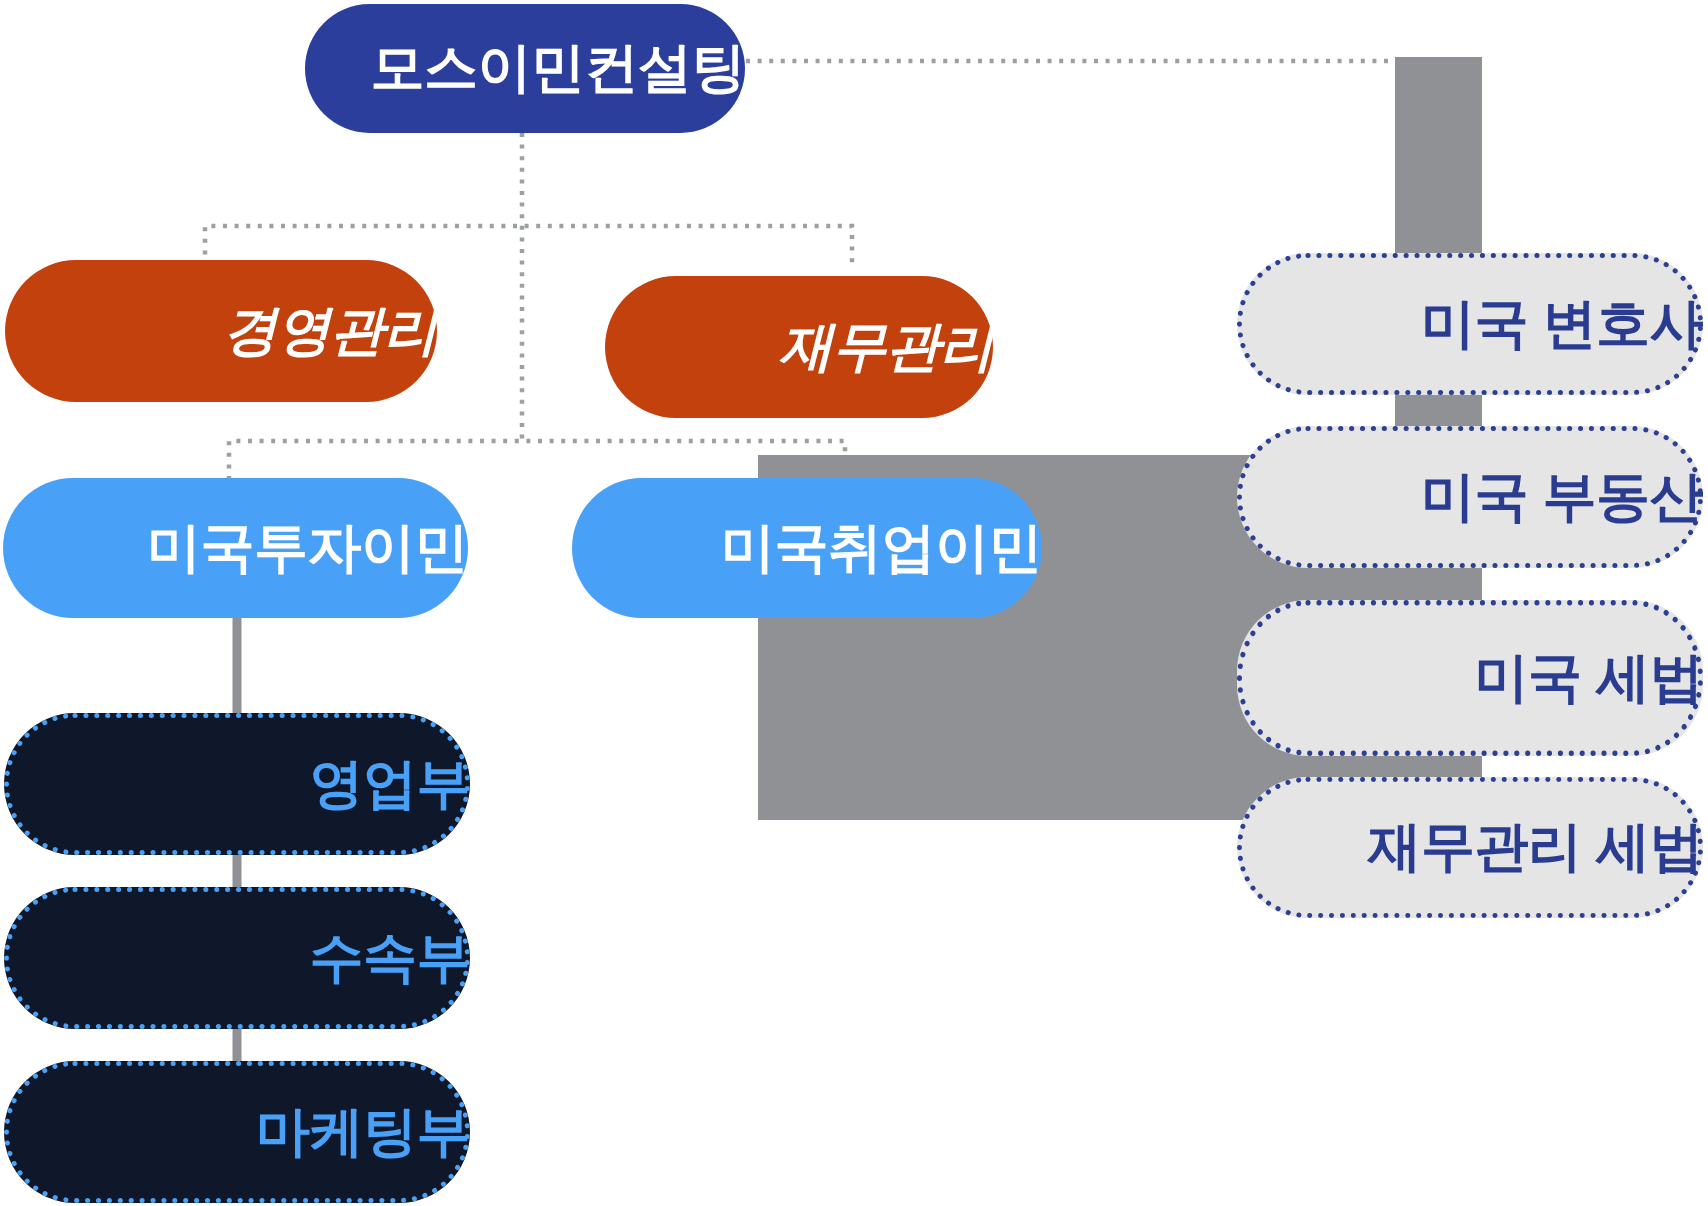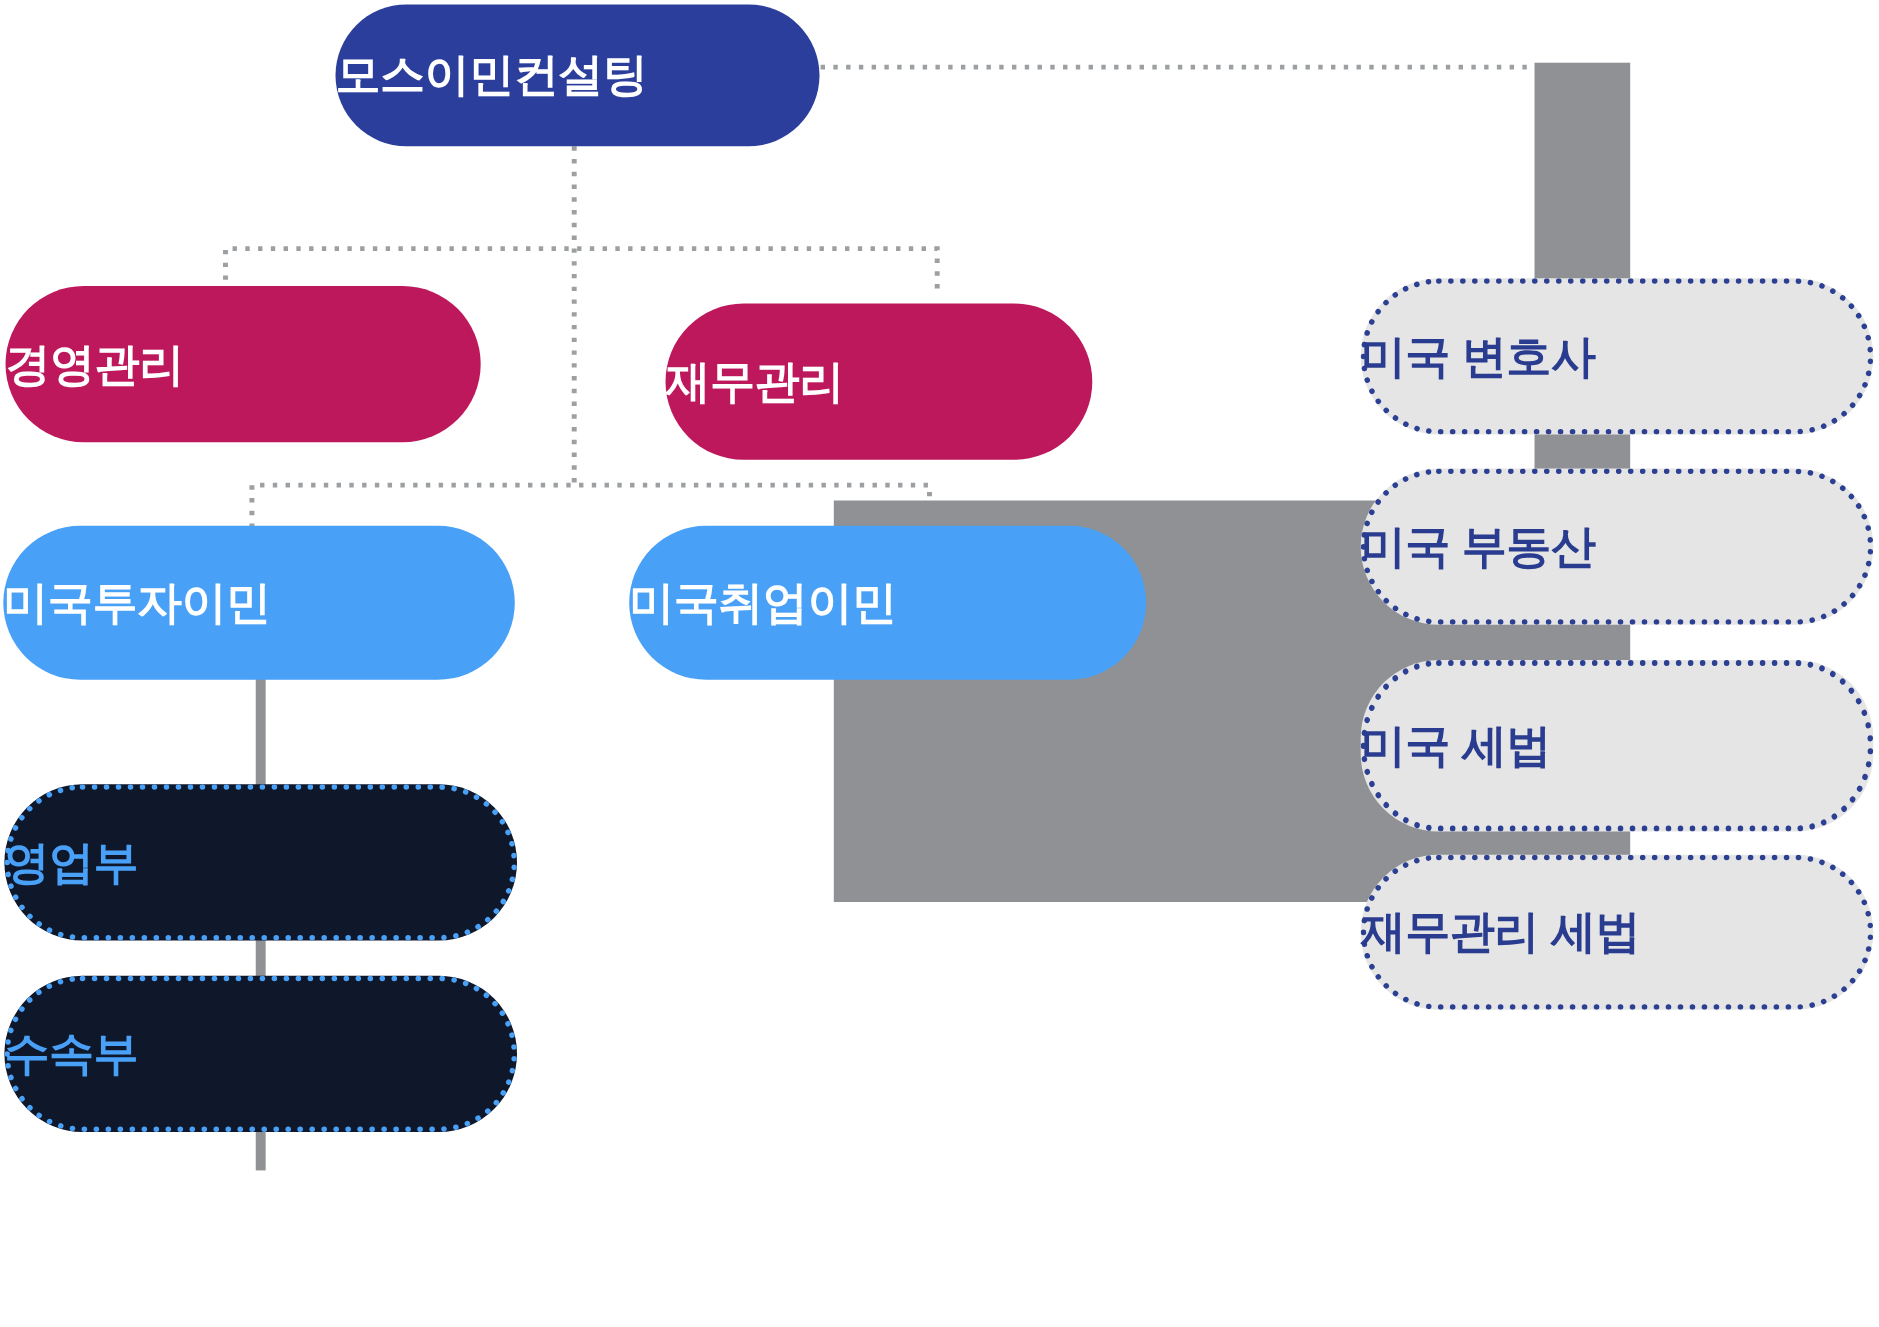--- a/index.html
+++ b/index.html
@@ -7,29 +7,29 @@
     position:relative;
     width:1708px;height:1206px;
     overflow:hidden;
     background:#ffffff;
     font-family:"Liberation Sans","DejaVu Sans",sans-serif;
   }
   .layer{position:absolute;left:0;top:0;width:1708px;height:1206px;}
   svg{display:block;}
   .pill{
     position:absolute;
-    display:flex;align-items:center;justify-content:flex-start;
+    display:flex;align-items:center;justify-content:flex-end;
     font-weight:700;
-    font-size:41px;
+    font-size:54px;
     letter-spacing:-0.5px;
     box-sizing:border-box;
     white-space:nowrap;
   }
   .pill-root{background:#2B3E9C;color:#ffffff;border-radius:65px;}
-  .pill-navy{background:#be185d;color:#ffffff;border-radius:71px;}
+  .pill-navy{background:#c2410c;color:#ffffff;border-radius:71px;font-style:italic;}
   .pill-blue{background:#49A0F7;color:#ffffff;border-radius:70px;}
   .pill-dot-blue{background:#0f172a;color:#49A0F7;border-radius:71px;}
   .pill-dot-navy{background:#e5e5e5;color:#2A3C8F;border-radius:71px;}
   .dotborder{position:absolute;left:0;top:0;width:100%;height:100%;pointer-events:none;}
   .dotborder rect{fill:none;stroke-width:5;stroke-linecap:round;stroke-dasharray:0.1 10.8;}
   .pill-dot-blue .dotborder rect{stroke:#49A0F7;}
   .pill-dot-navy .dotborder rect{stroke:#2B3F93;}
   .pill span{position:relative;z-index:2;}
 </style>
 </head>
@@ -75,20 +75,26 @@
       <rect x="2.5" y="2.5" width="461" height="137" rx="68.5" ry="68.5"></rect>
     </svg>
     <span>영업부</span>
   </div>
   <div class="pill pill-dot-blue" style="left:4px;top:887px;width:466px;height:142px;">
     <svg class="dotborder" viewBox="0 0 466 142" preserveAspectRatio="none">
       <rect x="2.5" y="2.5" width="461" height="137" rx="68.5" ry="68.5"></rect>
     </svg>
     <span>수속부</span>
   </div>
+  <div class="pill pill-dot-blue" style="left:4px;top:1061px;width:466px;height:142px;">
+    <svg class="dotborder" viewBox="0 0 466 142" preserveAspectRatio="none">
+      <rect x="2.5" y="2.5" width="461" height="137" rx="68.5" ry="68.5"></rect>
+    </svg>
+    <span>마케팅부</span>
+  </div>
 
   <div class="pill pill-dot-navy" style="left:1237px;top:253px;width:466px;height:142px;">
     <svg class="dotborder" viewBox="0 0 466 142" preserveAspectRatio="none">
       <rect x="2.5" y="2.5" width="461" height="137" rx="68.5" ry="68.5"></rect>
     </svg>
     <span>미국 변호사</span>
   </div>
   <div class="pill pill-dot-navy" style="left:1237px;top:426px;width:466px;height:142px;">
     <svg class="dotborder" viewBox="0 0 466 142" preserveAspectRatio="none">
       <rect x="2.5" y="2.5" width="461" height="137" rx="68.5" ry="68.5"></rect>

